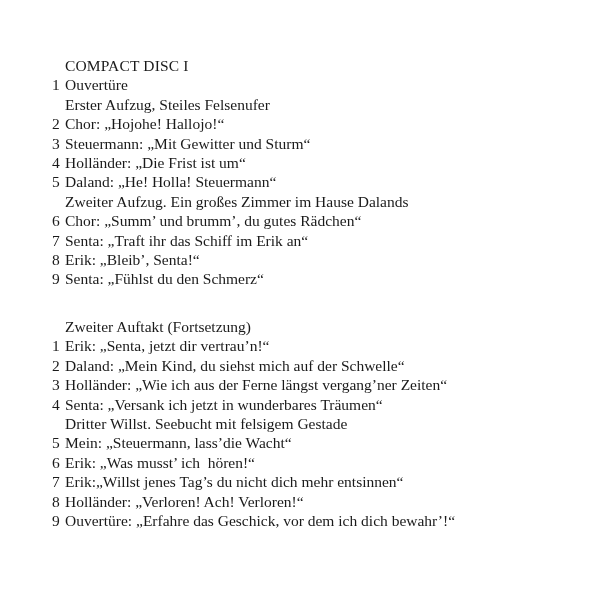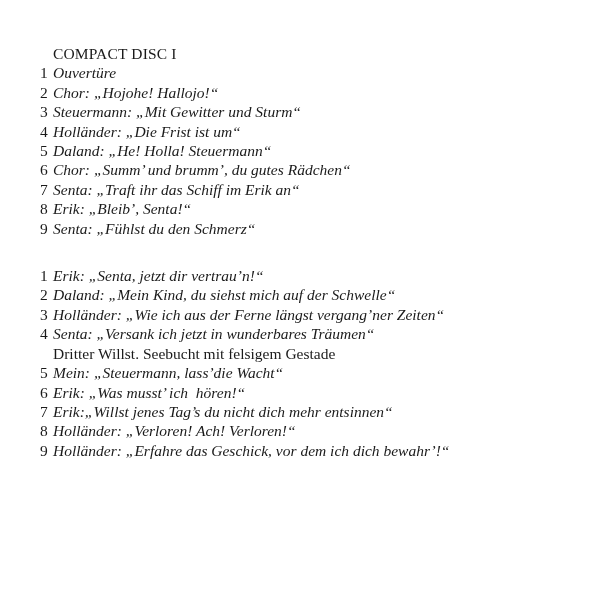--- a/index.html
+++ b/index.html
@@ -17,21 +17,21 @@
   }
   .page {
     position: relative;
     width: 600px;
     height: 600px;
     box-sizing: border-box;
     padding: 44px 0 0 40px;
     background: #ffffff;
   }
   .disc-section {
-    margin: 0;
+    margin: 12px;
   }
   .disc-section.second {
     margin-top: 28px;
   }
   .disc-title {
     font-size: 15.5px;
     line-height: 19.4px;
     letter-spacing: 0.15px;
     padding-left: 13px;
     white-space: pre;
@@ -48,77 +48,79 @@
     line-height: 19.4px;
   }
   .track-num {
     flex: 0 0 13px;
     text-align: left;
     white-space: pre;
   }
   .track-title {
     flex: 1 1 auto;
     white-space: pre;
-    font-style: italic;
   }
   .scene-row {
     font-size: 15.5px;
     line-height: 19.4px;
     padding-left: 13px;
     white-space: pre;
   }
 </style>
 </head>
 <body>
 
 <div class="page">
   <div id="sections-root">
       <div class="disc-section">
         <div class="disc-title">COMPACT DISC I</div>
         <ul class="track-list">
           <li class="track-row">
             <span class="track-num">1</span>
             <span class="track-title">Ouvertüre</span>
           </li>
+          <li class="scene-row">Erster Aufzug, Steiles Felsenufer</li>
           <li class="track-row">
             <span class="track-num">2</span>
             <span class="track-title">Chor: „Hojohe! Hallojo!“</span>
           </li>
           <li class="track-row">
             <span class="track-num">3</span>
             <span class="track-title">Steuermann: „Mit Gewitter und Sturm“</span>
           </li>
           <li class="track-row">
             <span class="track-num">4</span>
             <span class="track-title">Holländer: „Die Frist ist um“</span>
           </li>
           <li class="track-row">
             <span class="track-num">5</span>
             <span class="track-title">Daland: „He! Holla! Steuermann“</span>
           </li>
+          <li class="scene-row">Zweiter Aufzug. Ein großes Zimmer im Hause Dalands</li>
           <li class="track-row">
             <span class="track-num">6</span>
             <span class="track-title">Chor: „Summ’ und brumm’, du gutes Rädchen“</span>
           </li>
           <li class="track-row">
             <span class="track-num">7</span>
             <span class="track-title">Senta: „Traft ihr das Schiff im Erik an“</span>
           </li>
           <li class="track-row">
             <span class="track-num">8</span>
             <span class="track-title">Erik: „Bleib’, Senta!“</span>
           </li>
           <li class="track-row">
             <span class="track-num">9</span>
             <span class="track-title">Senta: „Fühlst du den Schmerz“</span>
           </li>
         </ul>
       </div>
       <div class="disc-section second">
         <ul class="track-list">
+          <li class="scene-row">Zweiter Auftakt (Fortsetzung)</li>
           <li class="track-row">
             <span class="track-num">1</span>
             <span class="track-title">Erik: „Senta, jetzt dir vertrau’n!“</span>
           </li>
           <li class="track-row">
             <span class="track-num">2</span>
             <span class="track-title">Daland: „Mein Kind, du siehst mich auf der Schwelle“</span>
           </li>
           <li class="track-row">
             <span class="track-num">3</span>
@@ -140,18 +142,18 @@
           <li class="track-row">
             <span class="track-num">7</span>
             <span class="track-title">Erik:„Willst jenes Tag’s du nicht dich mehr entsinnen“</span>
           </li>
           <li class="track-row">
             <span class="track-num">8</span>
             <span class="track-title">Holländer: „Verloren! Ach! Verloren!“</span>
           </li>
           <li class="track-row">
             <span class="track-num">9</span>
-            <span class="track-title">Holländer: „Erfahre das Geschick, vor dem ich dich bewahr’!“</span>
+            <span class="track-title">Ouvertüre: „Erfahre das Geschick, vor dem ich dich bewahr’!“</span>
           </li>
         </ul>
       </div>
     </div>
 </div>
 
 </body></html>

